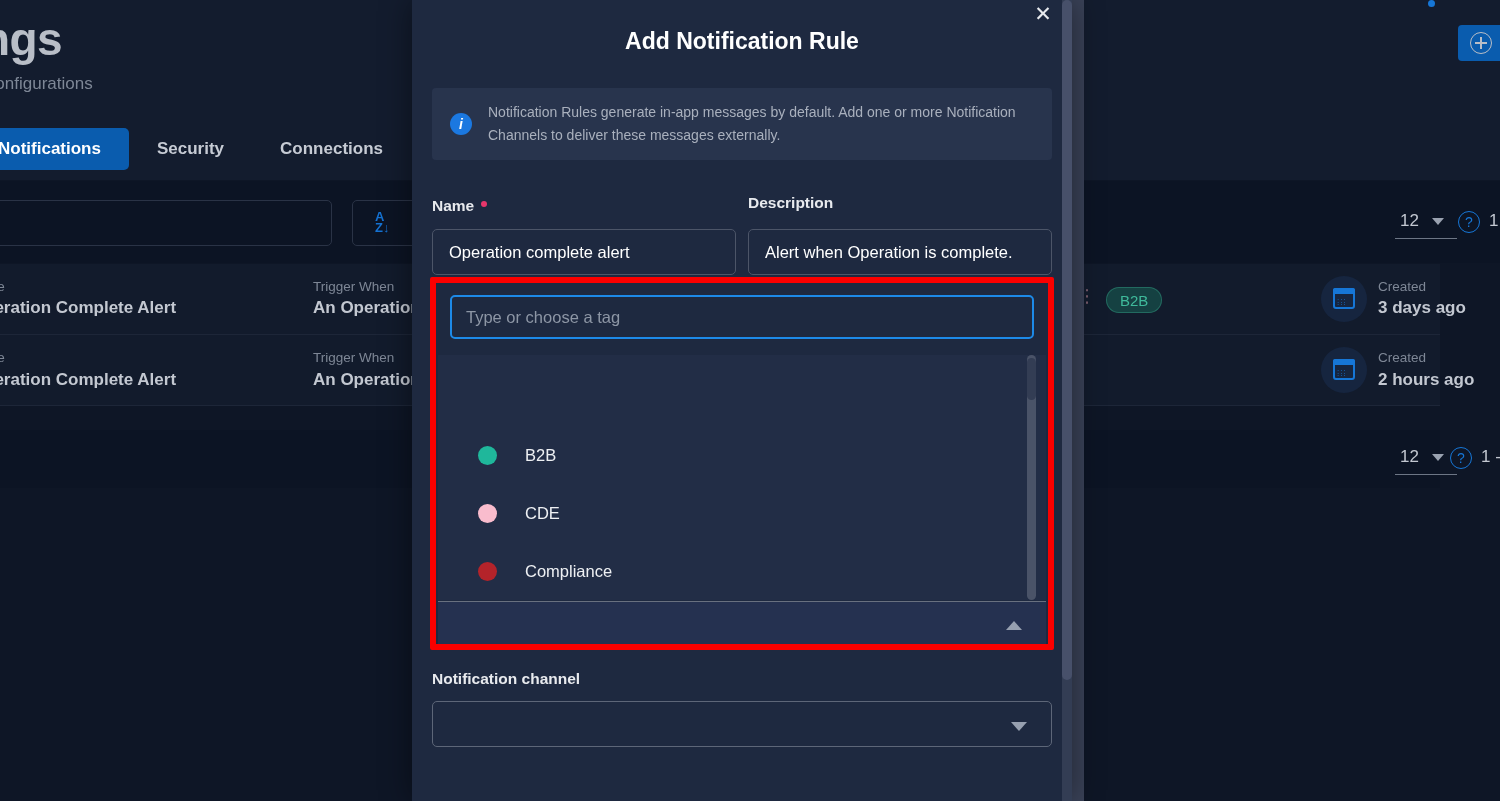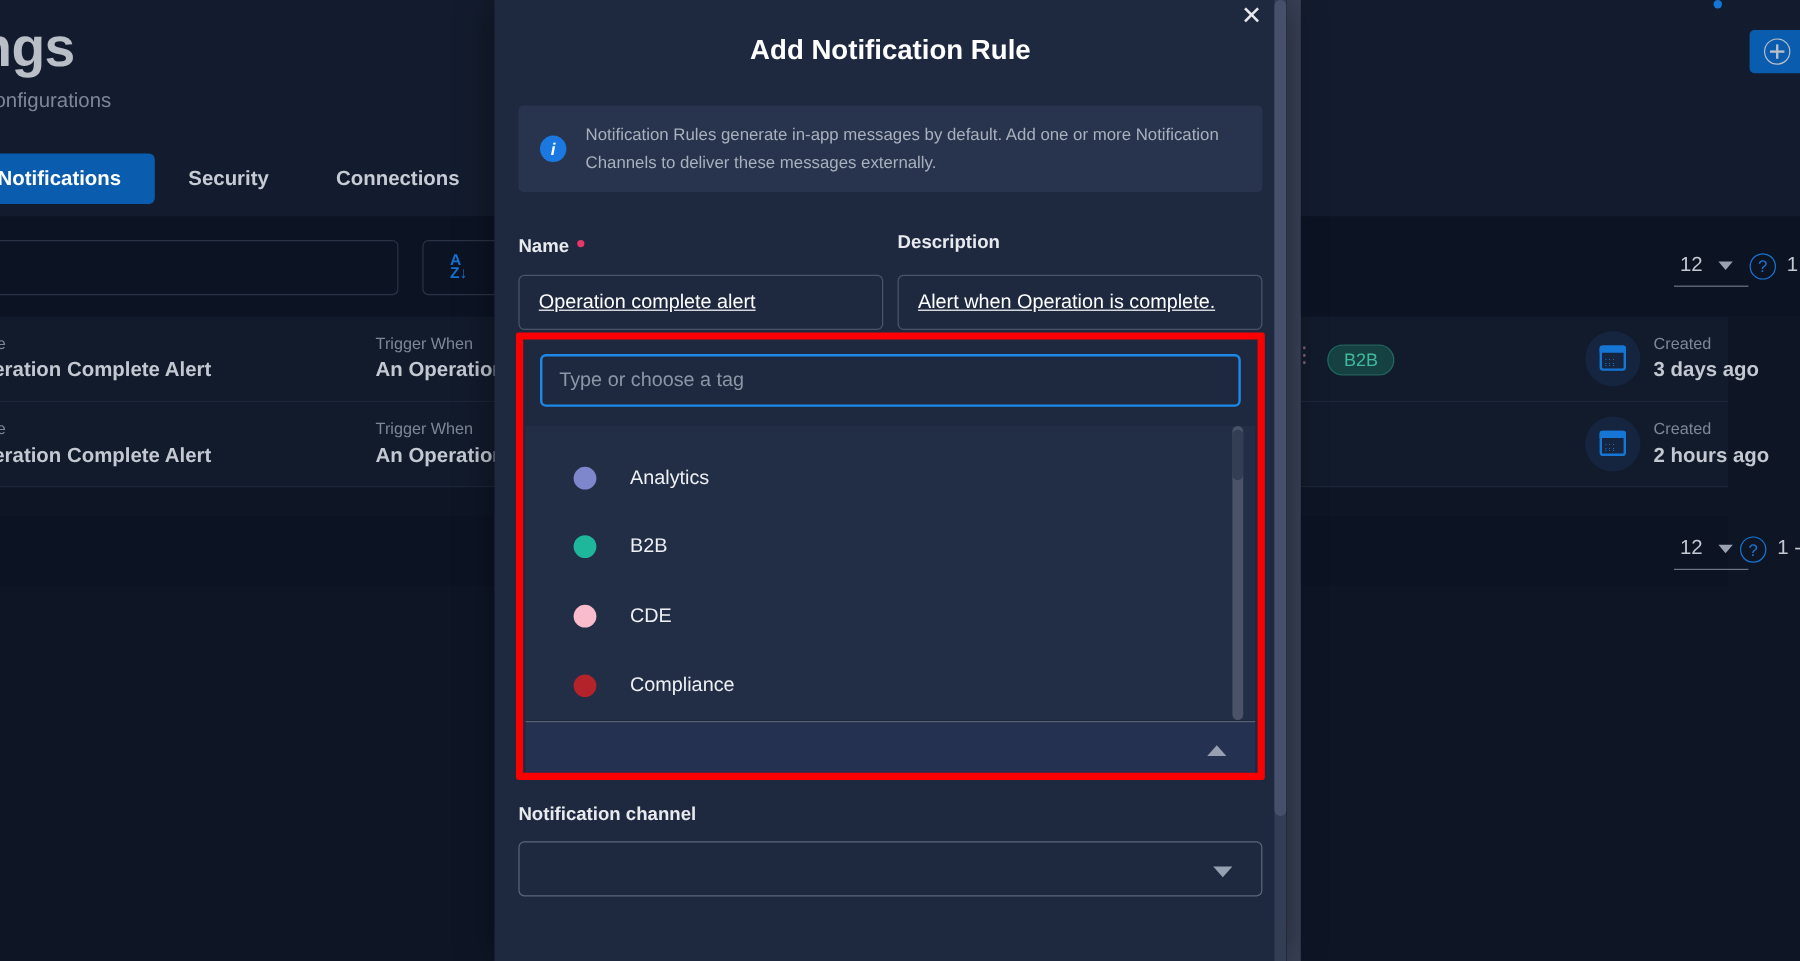--- a/index.html
+++ b/index.html
@@ -177,21 +177,21 @@
     position: absolute; font-size: 15.5px; font-weight: 700; color: #e8eaee;
   }
   .req-dot {
     display: inline-block; width: 6px; height: 6px; border-radius: 50%;
     background: #e8366b; vertical-align: 4px; margin-left: 7px;
   }
   .text-input {
     position: absolute; height: 46px; border: 1px solid #4c5568;
     border-radius: 5px; background: transparent;
     display: flex; align-items: center; padding: 0 16px;
-    font-size: 16.5px; color: #ffffff; overflow: hidden; white-space: nowrap; text-decoration: underline;
+    font-size: 16.5px; color: #ffffff; overflow: hidden; white-space: nowrap;
   }
 
   
   .hl-box {
     position: absolute; left: 18px; top: 277px; width: 624px; height: 373px;
     border: 6px solid #fb0000; border-radius: 2px; pointer-events: none;
     z-index: 40;
   }
 
   .tag-input {
@@ -341,24 +341,20 @@
     <span>Name</span><span class="req-dot"></span>
   </div>
   <div class="text-input" style="left:20px; top:229px; width:304px;">Operation complete alert</div>
 
   <div class="field-label" style="left:336px; top:194px;">Description</div>
   <div class="text-input" style="left:336px; top:229px; width:304px;">Alert when Operation is complete.</div>
 
   <div class="tag-input">Type or choose a tag</div>
 
   <div class="tag-list">
-    <div class="tag-item" style="top:15px;">
-      <span class="tag-dot" style="background:#7f87cc;"></span>
-      <span class="tag-name">Analytics</span>
-    </div>
     <div class="tag-item" style="top:72px;">
       <span class="tag-dot" style="background:#1fb79b;"></span>
       <span class="tag-name">B2B</span>
     </div>
     <div class="tag-item" style="top:188px;">
       <span class="tag-dot" style="background:#b4232a;"></span>
       <span class="tag-name">Compliance</span>
     </div>
     <div class="tag-item" style="top:130px;">
       <span class="tag-dot" style="background:#f9bccd;"></span>

